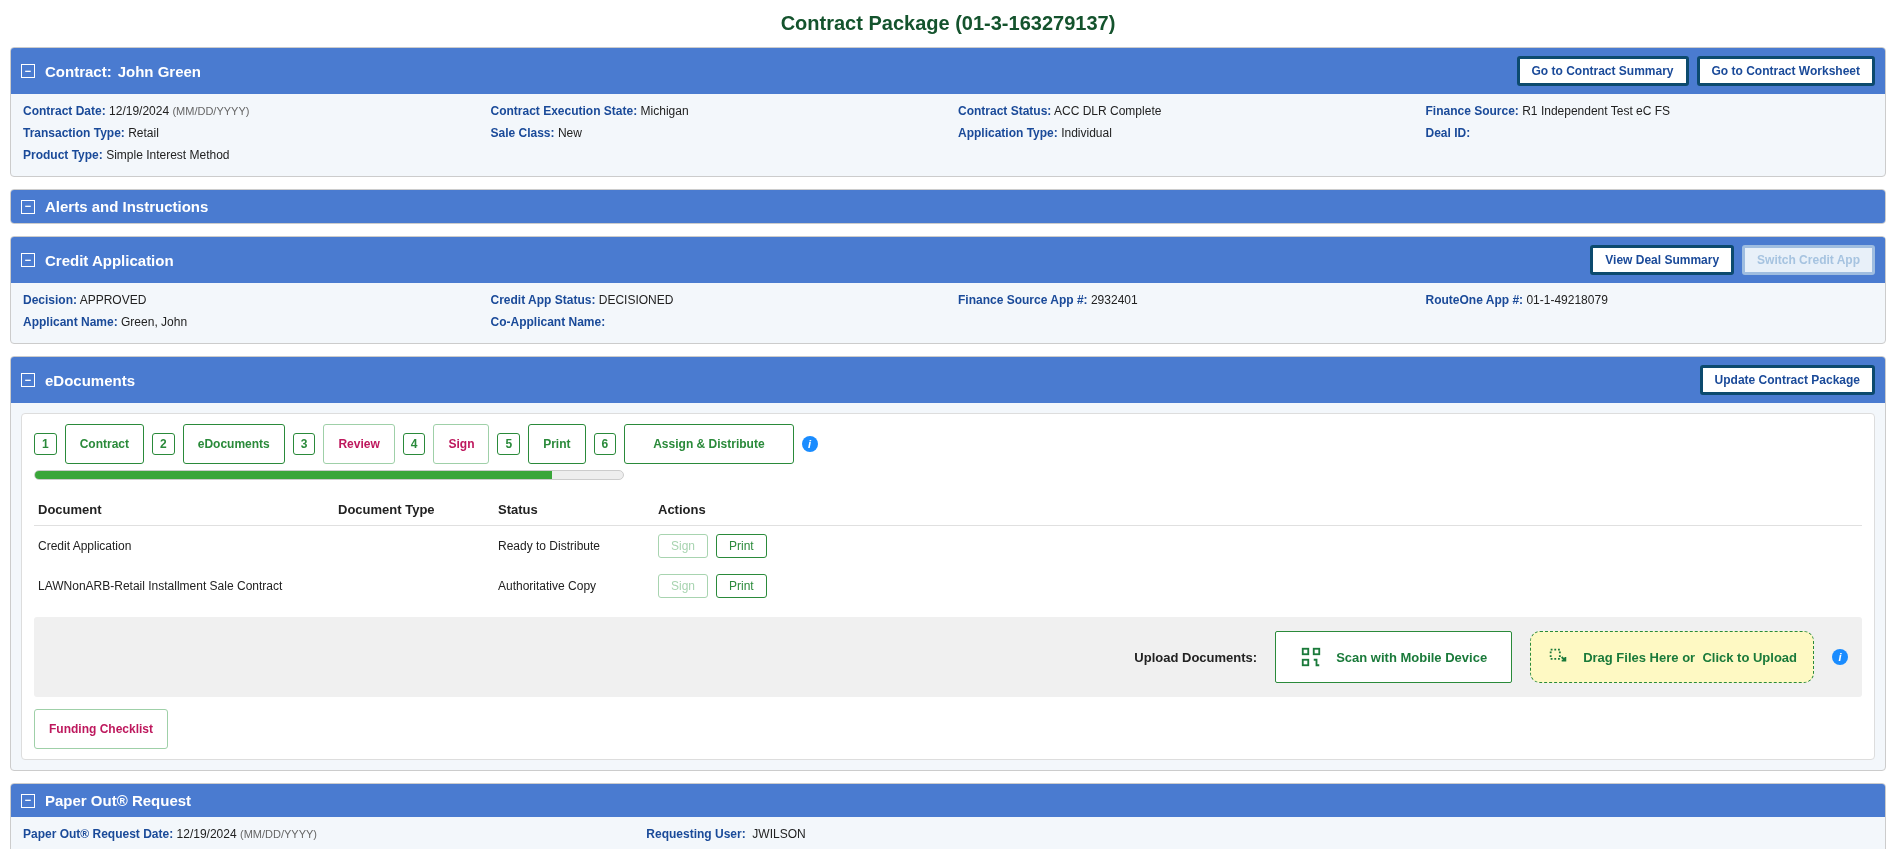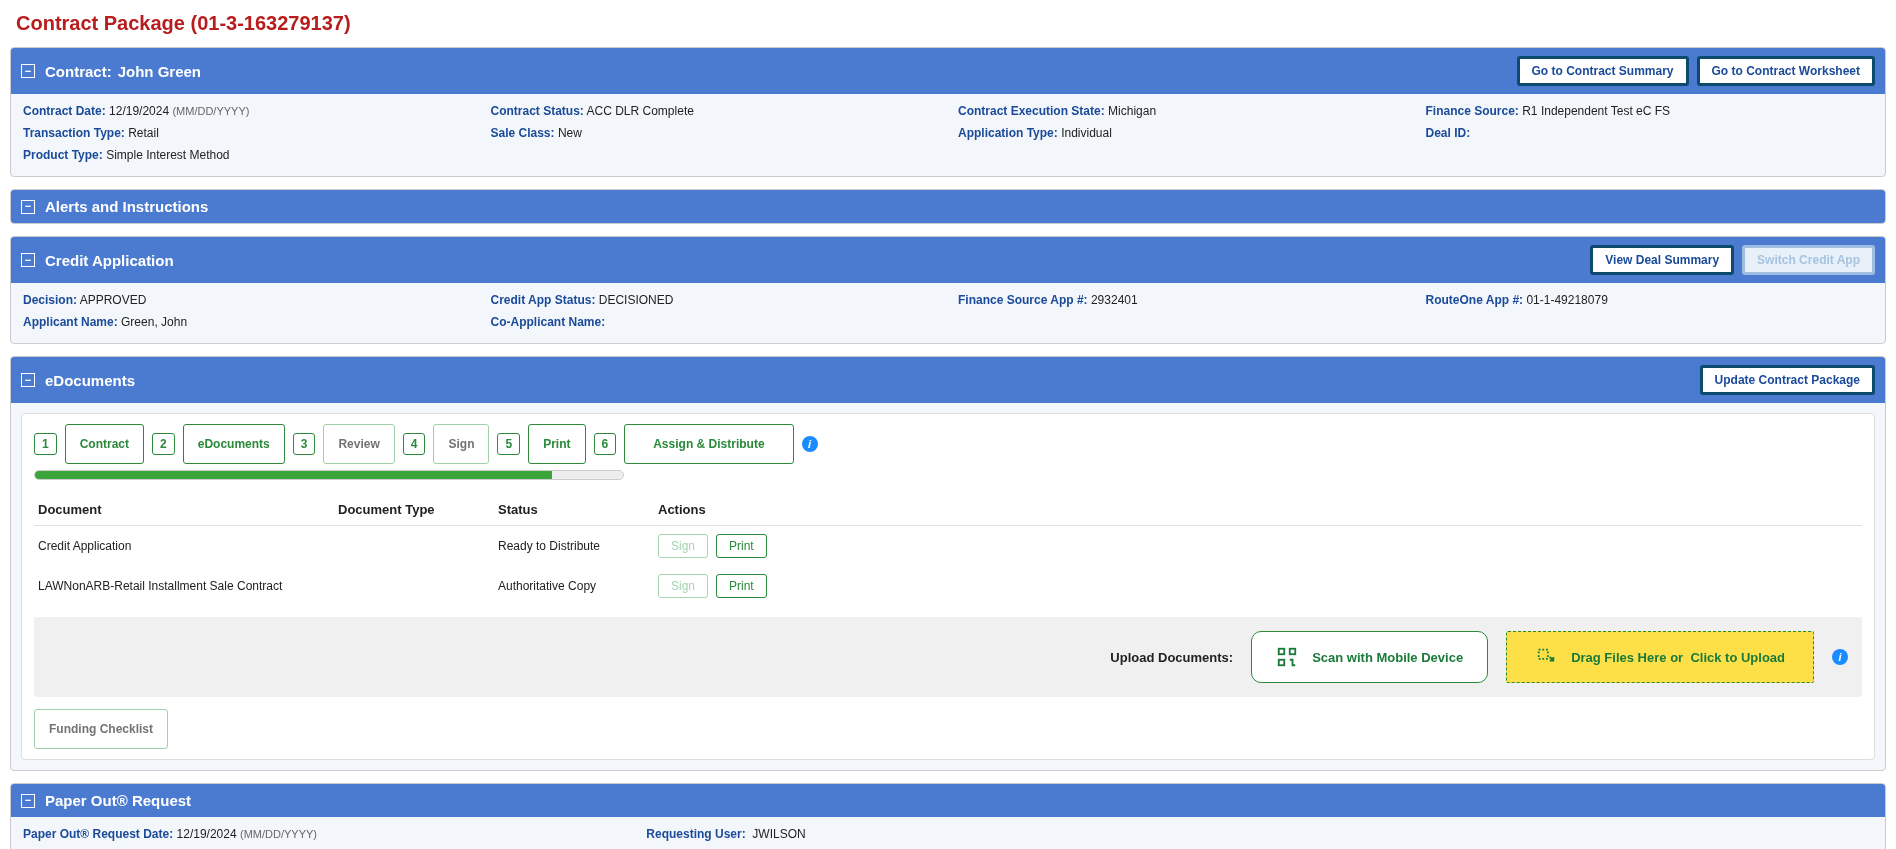--- a/index.html
+++ b/index.html
@@ -1,52 +1,52 @@
 <!DOCTYPE html>
 <html><head>
 <meta charset="utf-8">
 <style>
   * { box-sizing: border-box; margin: 0; padding: 0; }
   body { font-family: Arial, Helvetica, sans-serif; font-size: 13px; color: #222; background: #fff; padding: 8px 10px; }
-  .page-title { color: #b91c1c; font-size: 20px; font-weight: bold; margin: 4px 6px 12px 6px; }
+  .page-title { color: #14532d; font-size: 20px; font-weight: bold; margin: 4px 6px 12px 6px; text-align: center; }
   .panel { border: 1px solid #ccc; border-radius: 4px; margin-bottom: 12px; background: #f3f7fb; overflow: hidden; }
   .panel-header { background: #4a7bd0; color: #fff; padding: 8px 10px; display: flex; align-items: center; font-size: 15px; font-weight: bold; position: relative; }
   .collapse-icon { width: 14px; height: 14px; margin-right: 10px; border: 1px solid #fff; display: inline-flex; align-items: center; justify-content: center; font-size: 11px; line-height: 1; cursor: pointer; }
   .panel-header .hdr-actions { margin-left: auto; display: flex; gap: 8px; }
   .btn { background: #fff; border: 3px solid #0c4a6e; color: #1a4a99; padding: 5px 12px; font-size: 12px; border-radius: 3px; font-weight: bold; cursor: pointer; }
   .btn-disabled { color: #a6c3e0; background: #e8f0f9; border-color: #9fbde0; cursor: default; }
   .panel-body { padding: 10px 12px; }
   .three-col { display: grid; grid-template-columns: 1fr 1fr 1fr 1fr; gap: 4px 20px; }
   .kv { font-size: 12px; margin-bottom: 4px; }
   .kv .k { color: #1a4a99; font-weight: bold; }
   .kv .v { color: #222; font-weight: normal; }
   .kv .hint { color: #666; font-weight: normal; font-size: 11px; }
   .info-badge { width: 16px; height: 16px; border-radius: 50%; background: #1a8cff; color: #fff; font-style: italic; font-size: 11px; font-weight: bold; display: inline-flex; align-items: center; justify-content: center; }
   .info-corner { position: absolute; top: -6px; right: -6px; }
 
   .edoc-body { background: #fff; border: 1px solid #ddd; border-radius: 4px; margin: 10px; padding: 10px 12px; }
   .step-row { display: flex; align-items: center; gap: 8px; margin-bottom: 6px; flex-wrap: wrap; }
   .step-num { border: 1px solid #2a8a3a; color: #2a8a3a; font-weight: bold; padding: 3px 7px; border-radius: 3px; font-size: 12px; }
   .step-num.bare { border: none; padding: 3px 4px; }
   .step-btn { border: 1px solid #2a8a3a; color: #2a8a3a; background: #fff; font-weight: bold; padding: 12px 14px; border-radius: 3px; font-size: 12px; cursor: pointer; }
-  .step-btn.muted { color: #737373; border-color: #9fd0a8; cursor: default; }
+  .step-btn.muted { color: #be185d; border-color: #9fd0a8; cursor: default; }
   .progress { height: 10px; border: 1px solid #ccc; border-radius: 5px; width: 590px; background: #eee; overflow: hidden; margin-bottom: 14px; }
   .progress .fill { height: 100%; background: #3aa63a; }
 
   .doc-table { width: 100%; }
   .doc-head { display: grid; grid-template-columns: 300px 160px 160px 1fr; font-weight: bold; padding: 8px 4px; border-bottom: 1px solid #e0e0e0; font-size: 13px; }
   .doc-row { display: grid; grid-template-columns: 300px 160px 160px 1fr; padding: 8px 4px; font-size: 12px; align-items: center; }
   .doc-actions { display: flex; gap: 8px; }
   .mini-btn { border: 1px solid #2a8a3a; color: #2a8a3a; background: #fff; padding: 4px 12px; border-radius: 3px; font-size: 12px; cursor: pointer; }
   .mini-btn.muted { color: #a8d4b0; border-color: #a8d4b0; cursor: default; }
 
   .upload-bar { background: #f0f0f0; padding: 14px; margin-top: 11px; display: flex; align-items: center; justify-content: flex-end; gap: 18px; border-radius: 3px; }
   .upload-label { font-weight: bold; font-size: 13px; }
-  .scan-box { border: 1px solid #2a8a3a; background: #fff; padding: 14px 24px; display: flex; align-items: center; gap: 14px; color: #1a7a3a; font-weight: bold; font-size: 13px; cursor: pointer; border-radius: 10px; }
-  .drop-box { border: 1px dashed #2a8a3a; background: #fde047; padding: 14px 28px; display: flex; align-items: center; gap: 14px; color: #1a7a3a; font-weight: bold; font-size: 13px; cursor: pointer; border-radius: 2px; }
+  .scan-box { border: 1px solid #2a8a3a; background: #fff; padding: 14px 24px; display: flex; align-items: center; gap: 14px; color: #1a7a3a; font-weight: bold; font-size: 13px; cursor: pointer; border-radius: 2px; }
+  .drop-box { border: 1px dashed #2a8a3a; background: #fef9c3; padding: 14px 16px; display: flex; align-items: center; gap: 14px; color: #1a7a3a; font-weight: bold; font-size: 13px; cursor: pointer; border-radius: 10px; }
   .upload-icon { width: 22px; height: 22px; display: inline-block; }
 
   .funding-row { margin-top: 12px; }
 
   .highlight-box { border: 2px solid #e53935; border-radius: 6px; padding: 6px 8px 8px 8px; margin: 6px 4px 2px 0; display: inline-block; }
   .small-progress { height: 10px; border-radius: 5px; width: 250px; background: #3aa63a; margin-top: 6px; }
   .panel.paperout { border-radius: 4px 4px 0 0; }
   .panel.relpos { position: relative; }
 </style>
 </head>
@@ -60,22 +60,22 @@
     <span>Contract:</span>
     <span style="width:6px"></span>
     <span>John Green</span>
     <div class="hdr-actions">
       <button class="btn">Go to Contract Summary</button>
       <button class="btn">Go to Contract Worksheet</button>
     </div>
   </div>
   <div class="panel-body three-col">
     <div class="kv"><span class="k">Contract Date:</span> <span class="v">12/19/2024</span> <span class="hint">(MM/DD/YYYY)</span></div>
+    <div class="kv"><span class="k">Contract Execution State:</span> <span class="v">Michigan</span></div>
     <div class="kv"><span class="k">Contract Status:</span> <span class="v">ACC DLR Complete</span></div>
-    <div class="kv"><span class="k">Contract Execution State:</span> <span class="v">Michigan</span></div>
 
     <div class="kv"><span class="k">Finance Source:</span> <span class="v">R1 Independent Test eC FS</span></div>
     <div class="kv"><span class="k">Transaction Type:</span> <span class="v">Retail</span></div>
     <div class="kv"><span class="k">Sale Class:</span> <span class="v">New</span></div>
 
     <div class="kv"><span class="k">Application Type:</span> <span class="v">Individual</span></div>
     <div class="kv"><span class="k">Deal ID:</span> <span class="v"></span></div>
     <div class="kv"><span class="k">Product Type:</span> <span class="v">Simple Interest Method</span></div>
   </div>
 </div>

